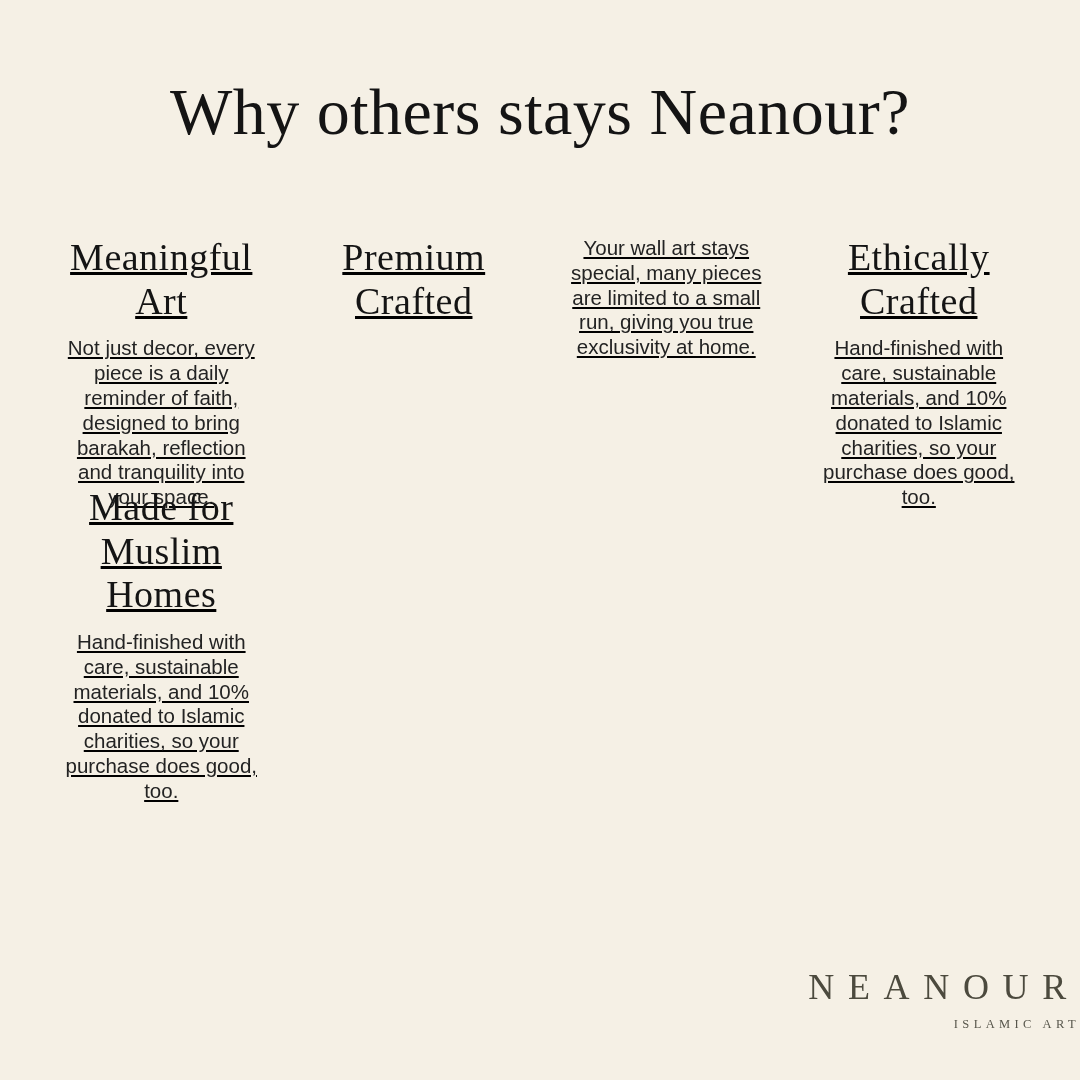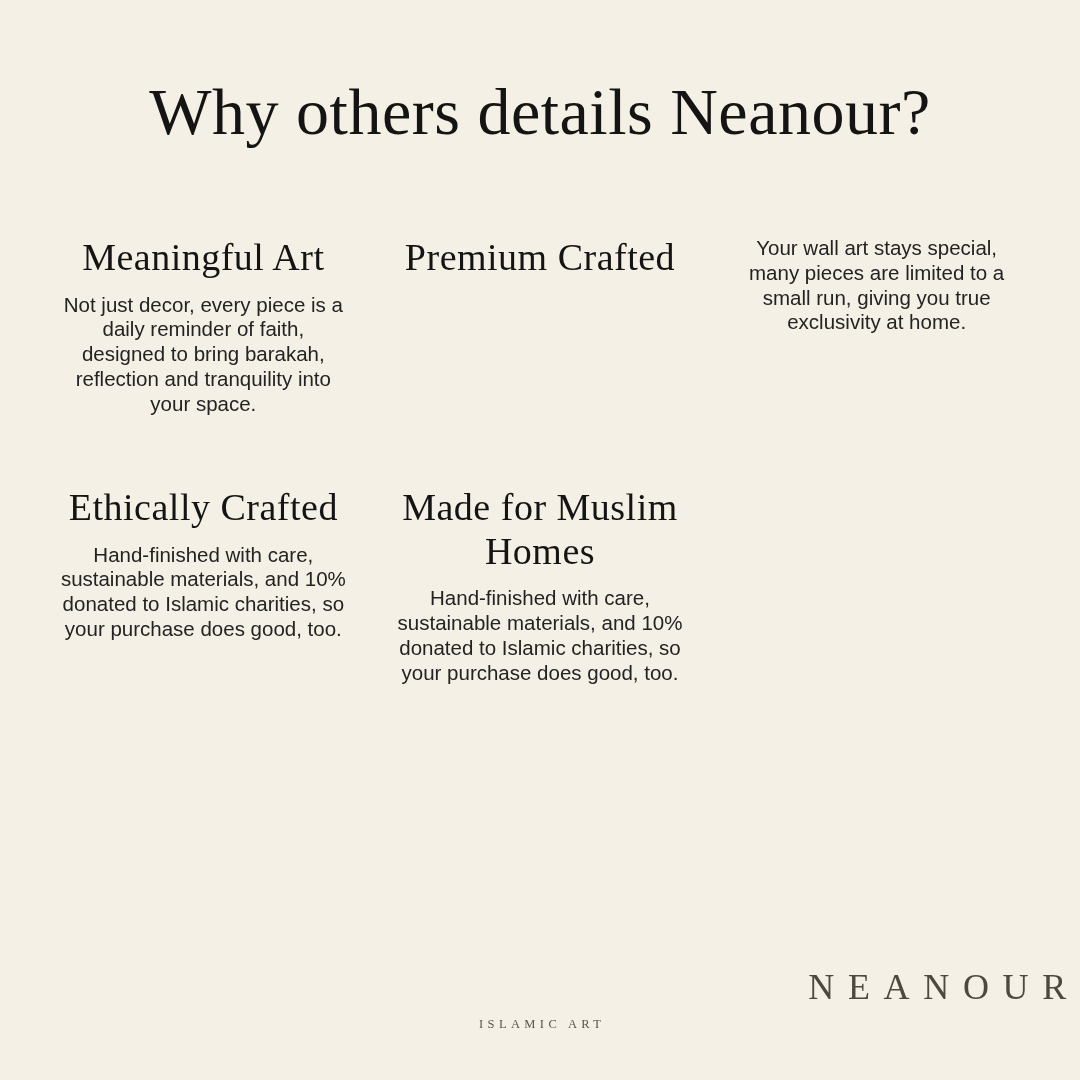--- a/index.html
+++ b/index.html
@@ -32,23 +32,24 @@
     line-height:1.1;
     letter-spacing:0.5px;
     color:var(--heading);
   }
   .grid{
     position:absolute;
     top:236px;
     left:60px;
     width:960px;
     display:grid;
-    grid-template-columns:1fr 1fr 1fr;
+    grid-template-columns:1fr 1fr 1fr 1fr;
     grid-template-rows:250px 250px 250px;
     column-gap:50px;
+    text-decoration:underline;
   }
   .card{
     text-align:center;
   }
   .card h2{
     font-family:"Liberation Serif", serif;
     font-weight:500;
     font-size:38px;
     line-height:1.15;
     letter-spacing:0.5px;
@@ -75,34 +76,34 @@
     font-weight:500;
     letter-spacing:0.38em;
     padding-left:0.38em; 
     color:var(--logo);
   }
   .tagline{
     position:absolute;
     top:1017px;
     left:0;
     width:100%;
-    text-align:center;
+    text-align:right;
     font-family:"Liberation Serif", serif;
     font-size:12.5px;
     letter-spacing:0.35em;
     padding-left:0.35em;
     color:var(--tagline);
   }
 </style>
 </head>
 <body>
 
 <div class="poster">
 
-  <h1 class="title">Why others details Neanour?</h1>
+  <h1 class="title">Why others stays Neanour?</h1>
 
   <section class="grid">
 
     <div class="card">
       <h2>Meaningful Art</h2>
       <p class="w-wide">Not just decor, every piece is a daily reminder of faith, designed to bring barakah, reflection and tranquility into your space.</p>
     </div>
 
     <div class="card">
       <h2>Premium Crafted</h2>

